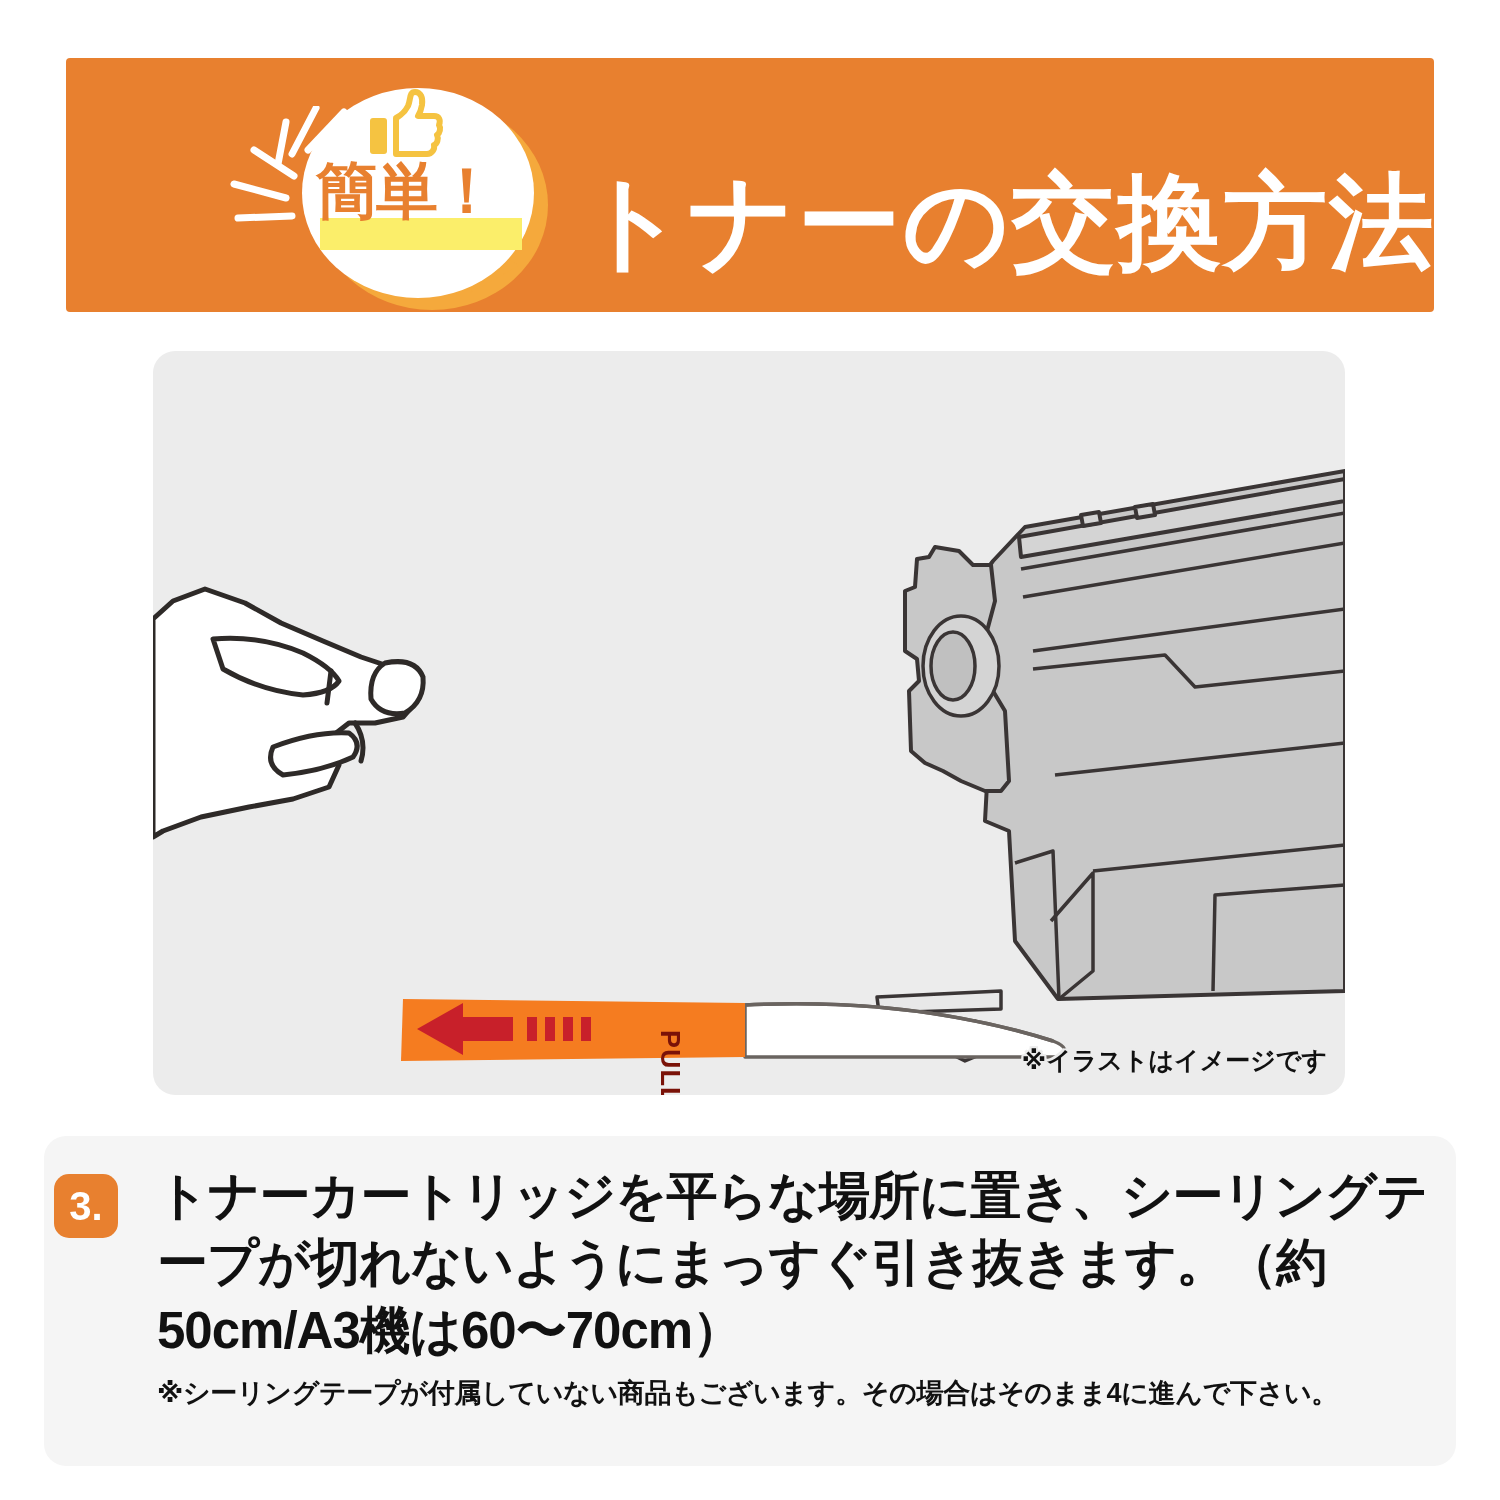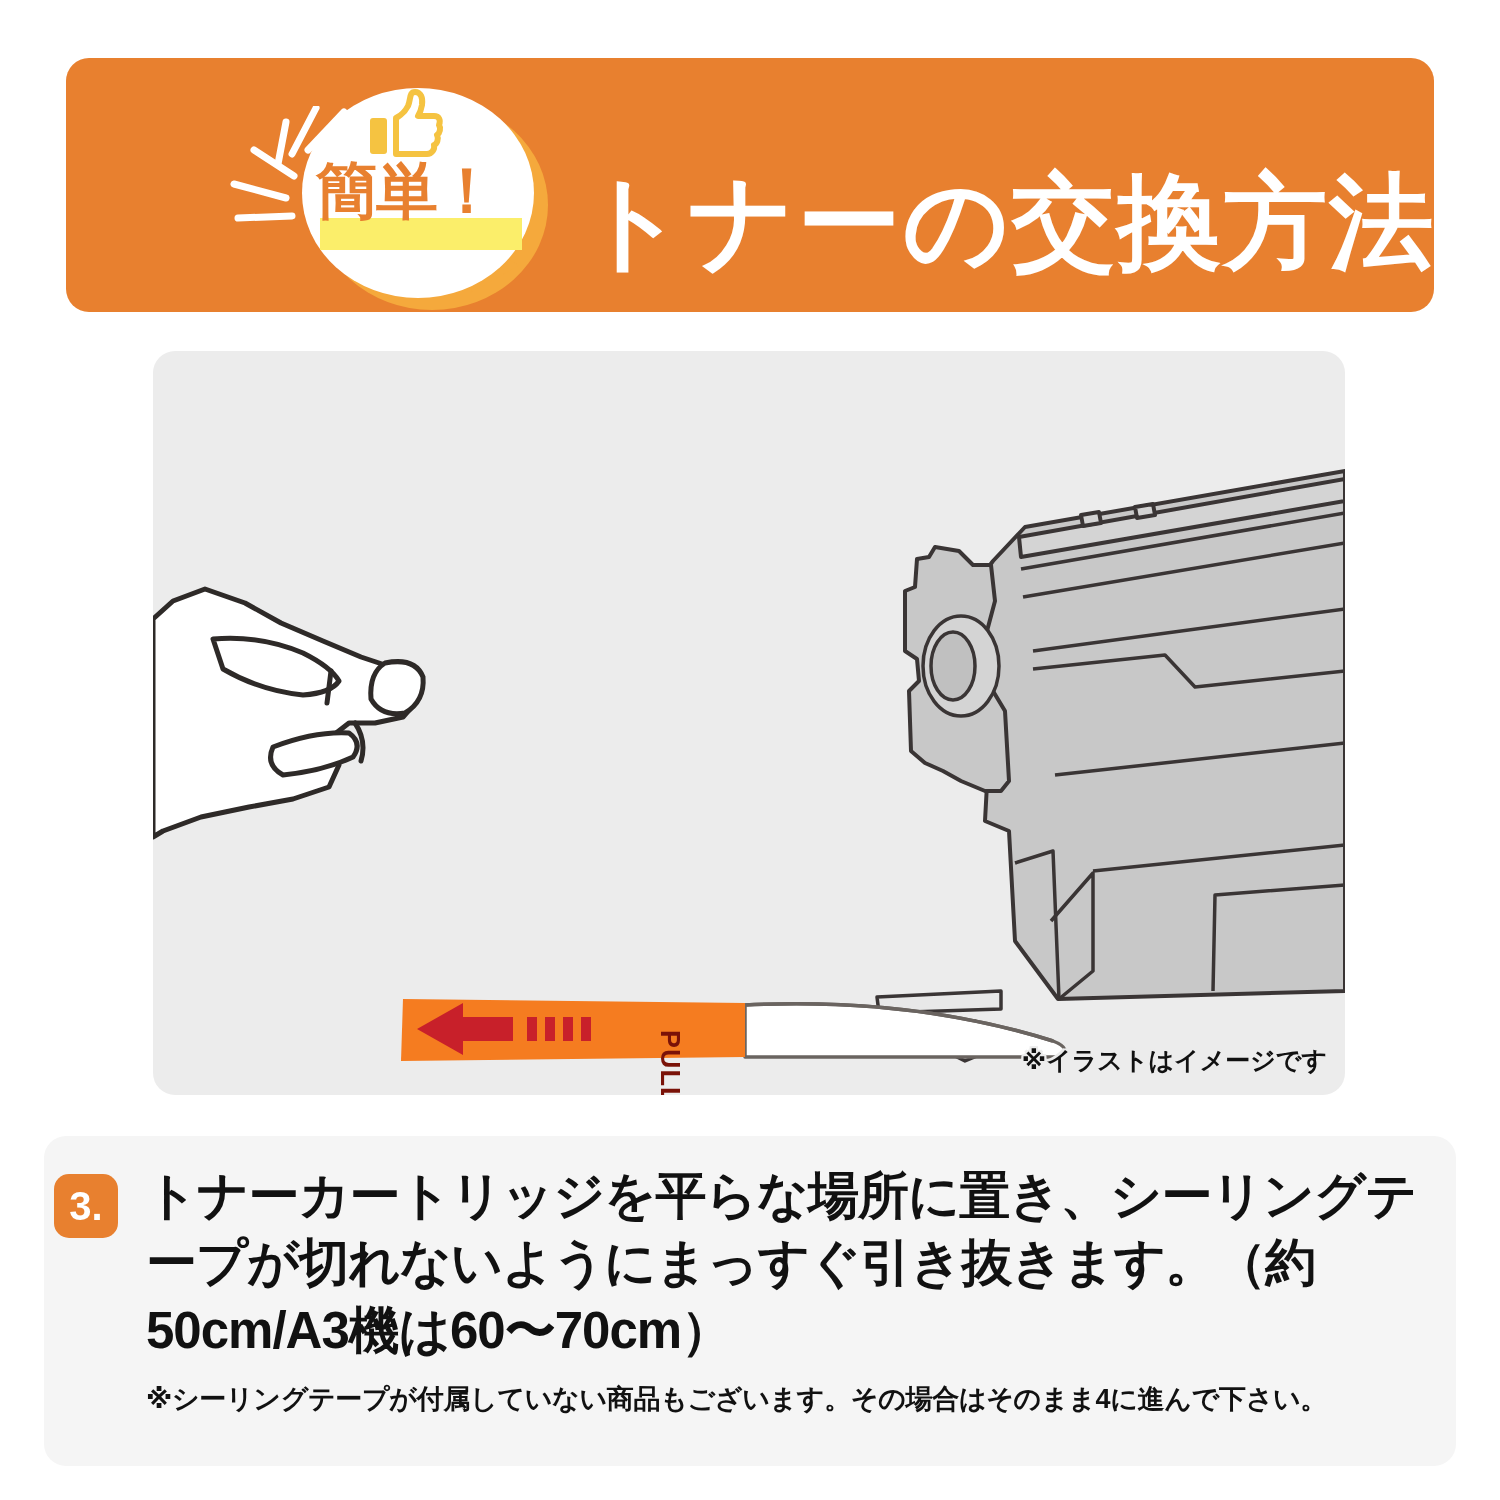--- a/index.html
+++ b/index.html
@@ -16,21 +16,21 @@
   }
 
   
   .header-banner {
     position: absolute;
     left: 66px;
     top: 58px;
     width: 1368px;
     height: 254px;
     background: #E8802F;
-    border-radius: 23px;
+    border-radius: 4px;
     overflow: hidden;
   }
 
   
   .sparkles {
     position: absolute;
     left: 150px;
     top: 48px;
     width: 160px;
     height: 160px;
@@ -187,33 +187,33 @@
     color: #FFFFFF;
     font-size: 40px;
     font-weight: bold;
     display: flex;
     align-items: center;
     justify-content: center;
     line-height: 1;
   }
   .step-body {
     position: absolute;
-    left: 102px;
+    left: 113px;
     top: 26px;
     width: 1290px;
   }
   .step-text {
     font-size: 51px;
     font-weight: bold;
     color: #111111;
     line-height: 1.32;
     letter-spacing: -1px;
   }
   .step-note {
-    margin-top: 18px;
+    margin-top: 12px;
     font-size: 27px;
     font-weight: bold;
     color: #111111;
     letter-spacing: -0.3px;
     line-height: 1.3;
   }
 </style>
 </head>
 <body>
 

